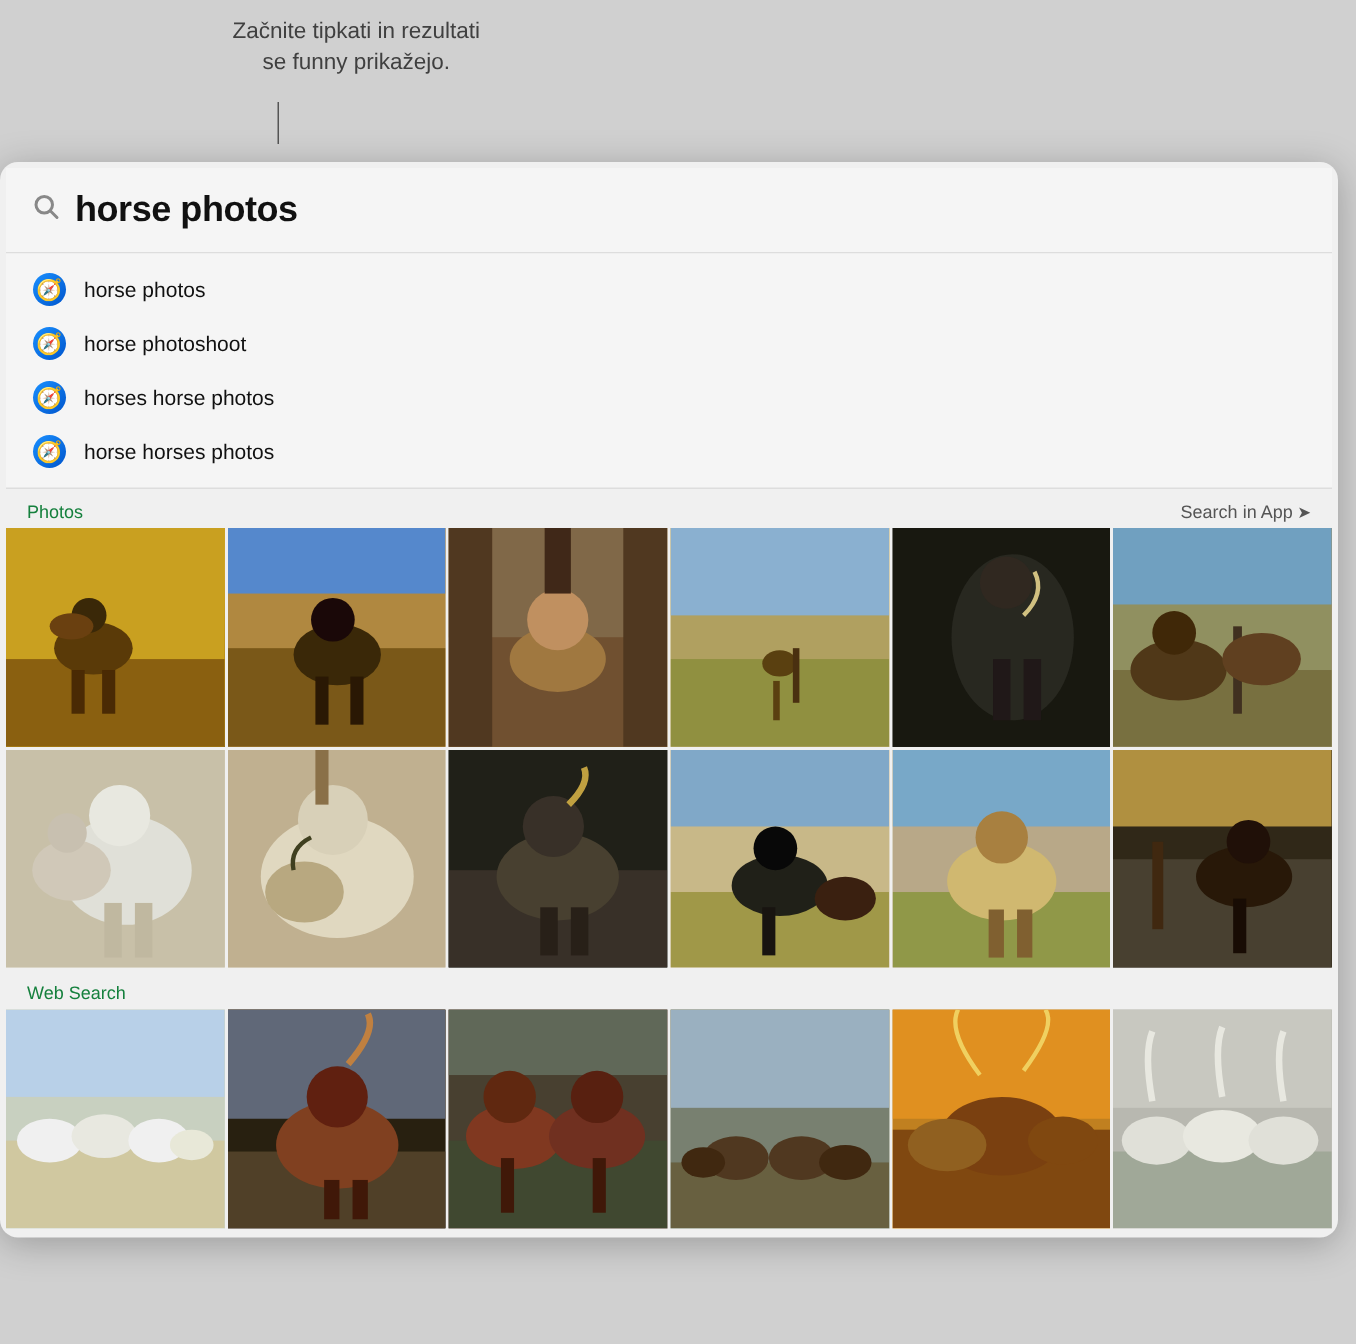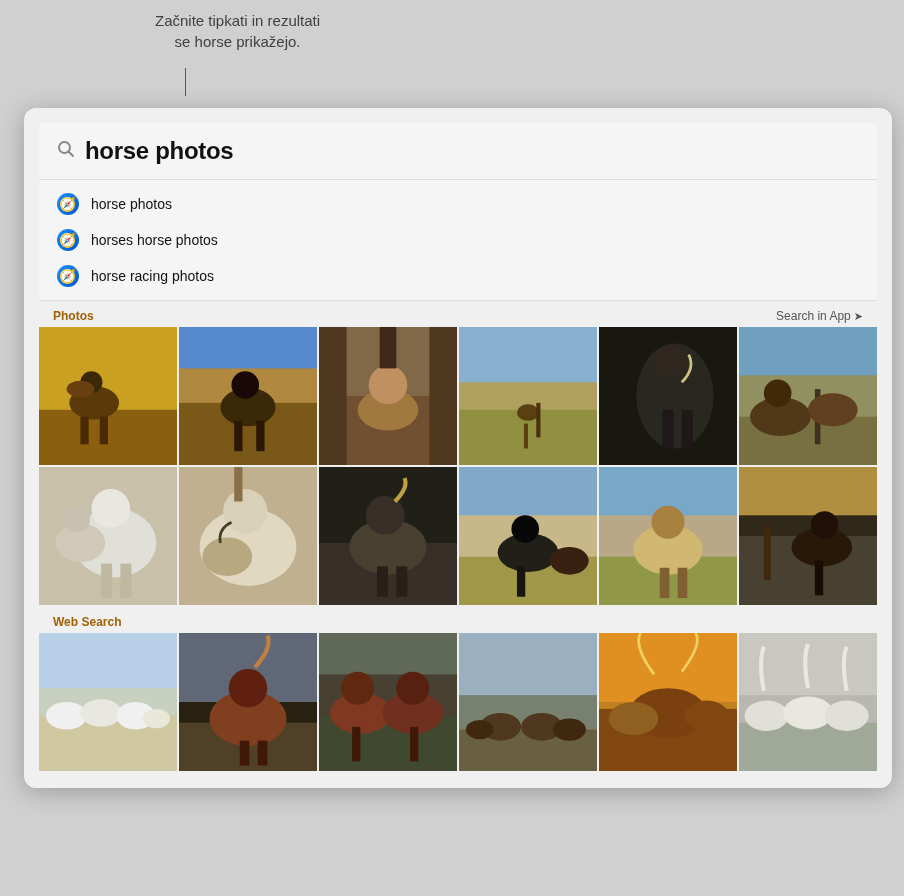--- a/index.html
+++ b/index.html
@@ -29,26 +29,26 @@
       left: 185px;
       width: 1px;
       height: 28px;
       background: #555;
     }
 
     
     .search-panel {
       position: absolute;
       top: 108px;
-      left: 24px;
+      left: 0;
       right: 12px;
       background: #f0f0f0;
       border-radius: 12px;
       box-shadow: 0 4px 24px rgba(0,0,0,0.25);
-      padding: 15px;
+      padding: 4px;
       overflow: hidden;
     }
 
     
     .search-bar {
       display: flex;
       align-items: center;
       padding: 14px 18px;
       border-bottom: 1px solid #ddd;
       background: #f5f5f5;
@@ -108,22 +108,22 @@
     }
     .section-header {
       display: flex;
       justify-content: space-between;
       align-items: center;
       padding: 8px 14px 4px 14px;
       background: #f0f0f0;
     }
     .section-title {
       font-size: 12px;
-      color: #a16207;
-      font-weight: 700;
+      color: #15803d;
+      font-weight: 400;
       text-transform: none;
     }
     .section-action {
       font-size: 12px;
       color: #555;
       font-weight: 500;
       cursor: pointer;
       display: flex;
       align-items: center;
       gap: 3px;
@@ -162,21 +162,21 @@
       aspect-ratio: 1;
       overflow: hidden;
       position: relative;
     }
   </style>
 </head>
 <body>
 
 <div class="callout">
   <span>Začnite tipkati in rezultati</span><br>
-  <span>se horse prikažejo.</span>
+  <span>se funny prikažejo.</span>
 </div>
 <div class="callout-line"></div>
 
 <div class="search-panel">
 
   <div class="search-bar">
     <div class="search-icon-wrap">
       <svg width="18" height="18" viewBox="0 0 18 18" fill="none">
         <circle cx="7.5" cy="7.5" r="5.5" stroke="#888" stroke-width="2"></circle>
         <line x1="11.5" y1="11.5" x2="16" y2="16" stroke="#888" stroke-width="2" stroke-linecap="round"></line>
@@ -185,25 +185,29 @@
     <span class="search-input-text">horse photos</span>
   </div>
 
   <div class="suggestions">
     <div class="suggestion-item">
       <div class="compass-icon"></div>
       <span class="suggestion-text">horse photos</span>
     </div>
     <div class="suggestion-item">
       <div class="compass-icon"></div>
-      <span class="suggestion-text">horses horse photos</span>
+      <span class="suggestion-text">horse photoshoot</span>
     </div>
     <div class="suggestion-item">
       <div class="compass-icon"></div>
-      <span class="suggestion-text">horse racing photos</span>
+      <span class="suggestion-text">horses horse photos</span>
+    </div>
+    <div class="suggestion-item">
+      <div class="compass-icon"></div>
+      <span class="suggestion-text">horse horses photos</span>
     </div>
   </div>
 
   <div class="section">
     <div class="section-header">
       <span class="section-title">Photos</span>
       <span class="section-action">
         <span>Search in App</span>
         <span class="section-action-arrow">➤</span>
       </span>

